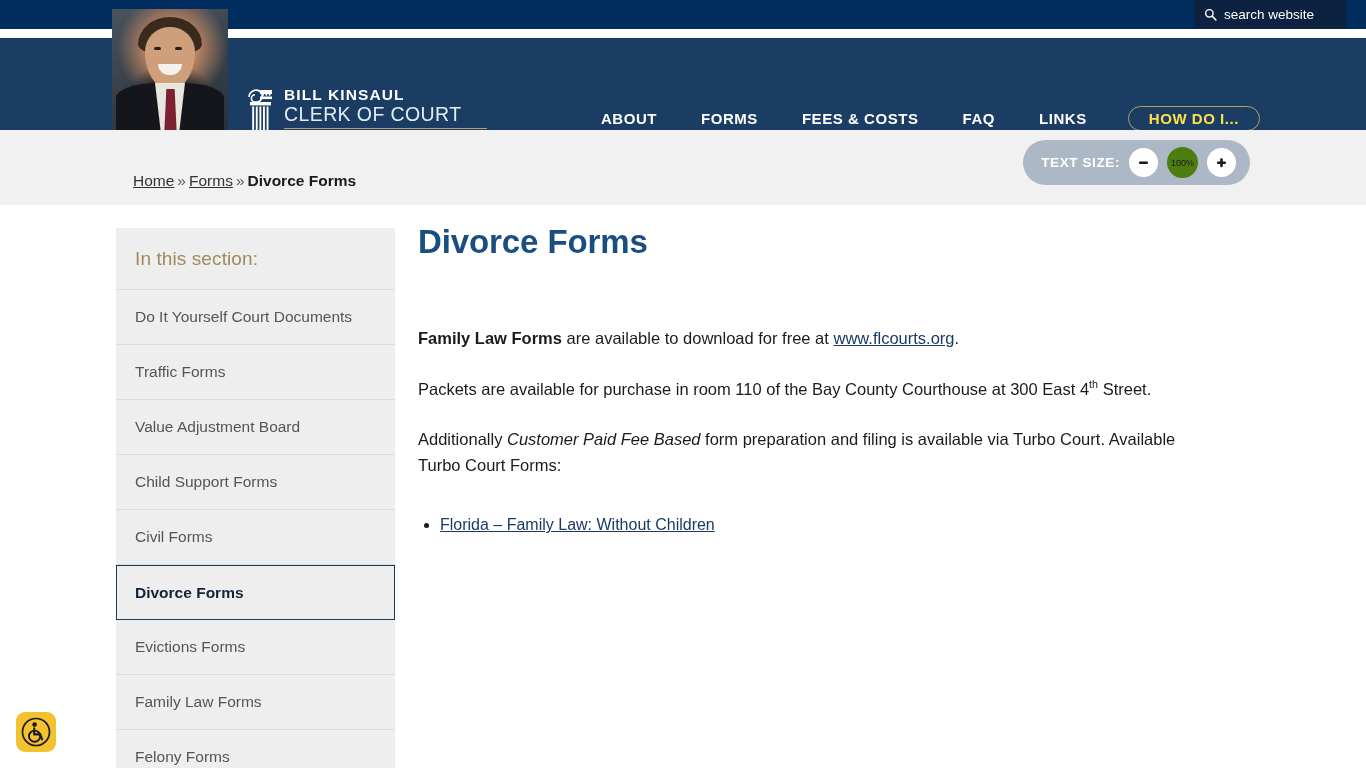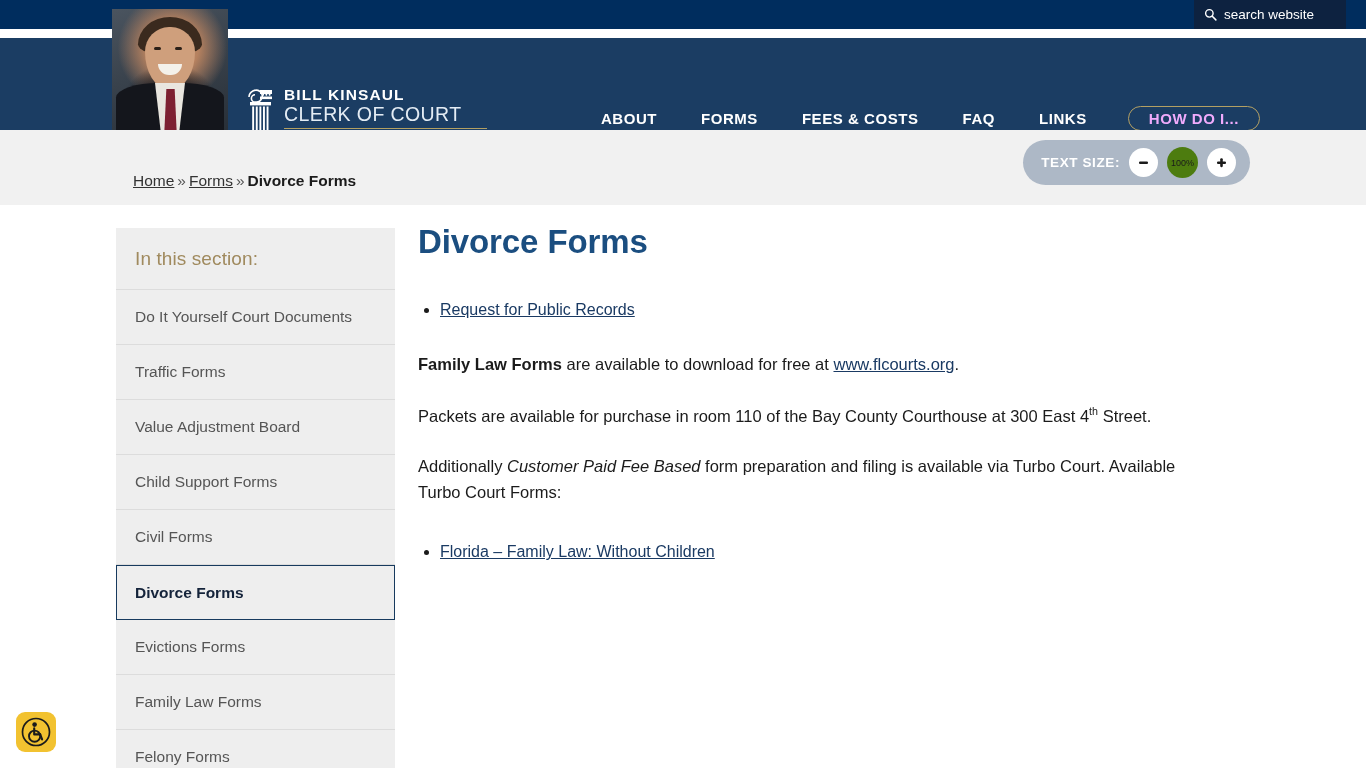--- a/index.html
+++ b/index.html
@@ -100,21 +100,21 @@
     display: flex; align-items: center; gap: 10px;
   }
   .nav-item {
     color: #ffffff; font-size: 15px; font-weight: bold; letter-spacing: 0.55px;
     padding: 6px 17px; white-space: nowrap; cursor: pointer;
     text-decoration: none;
   }
   .nav-cta {
     margin-left: 14px;
     border: 1.5px solid #b3a063; border-radius: 22px;
-    padding: 3px 20px; color: #f0abfc; font-size: 15px; font-weight: bold;
+    padding: 3px 20px; color: #fde047; font-size: 15px; font-weight: bold;
     letter-spacing: 0.55px; white-space: nowrap; cursor: pointer;
   }
 
   
   .subbar {
     position: absolute; left: 0; top: 130px; width: 1366px; height: 75px;
     background: #f1f1f1;
   }
   .breadcrumb {
     position: absolute; left: 133px; top: 172px;
@@ -297,25 +297,20 @@
     <div class="side-item active">Divorce Forms</div>
     <div class="side-item">Evictions Forms</div>
     <div class="side-item">Family Law Forms</div>
     <div class="side-item">Felony Forms</div>
   </div>
 
   <div class="main">
     <h1 class="page-title">Divorce Forms</h1>
 
     <div class="content">
-      <ul>
-        <li>
-          <a href="#">Request for Public Records</a>
-        </li>
-      </ul>
 
       <div class="gap-a"></div>
 
       <p><b>Family Law Forms</b><span> are available to download for free at </span><a href="#">www.flcourts.org</a><span>.</span></p>
 
       <div class="gap-b"></div>
 
       <p><span>Packets are available for purchase in room 110 of the Bay County Courthouse at 300 East 4</span><sup>th</sup><span> Street.</span></p>
 
       <div class="gap-b"></div>

